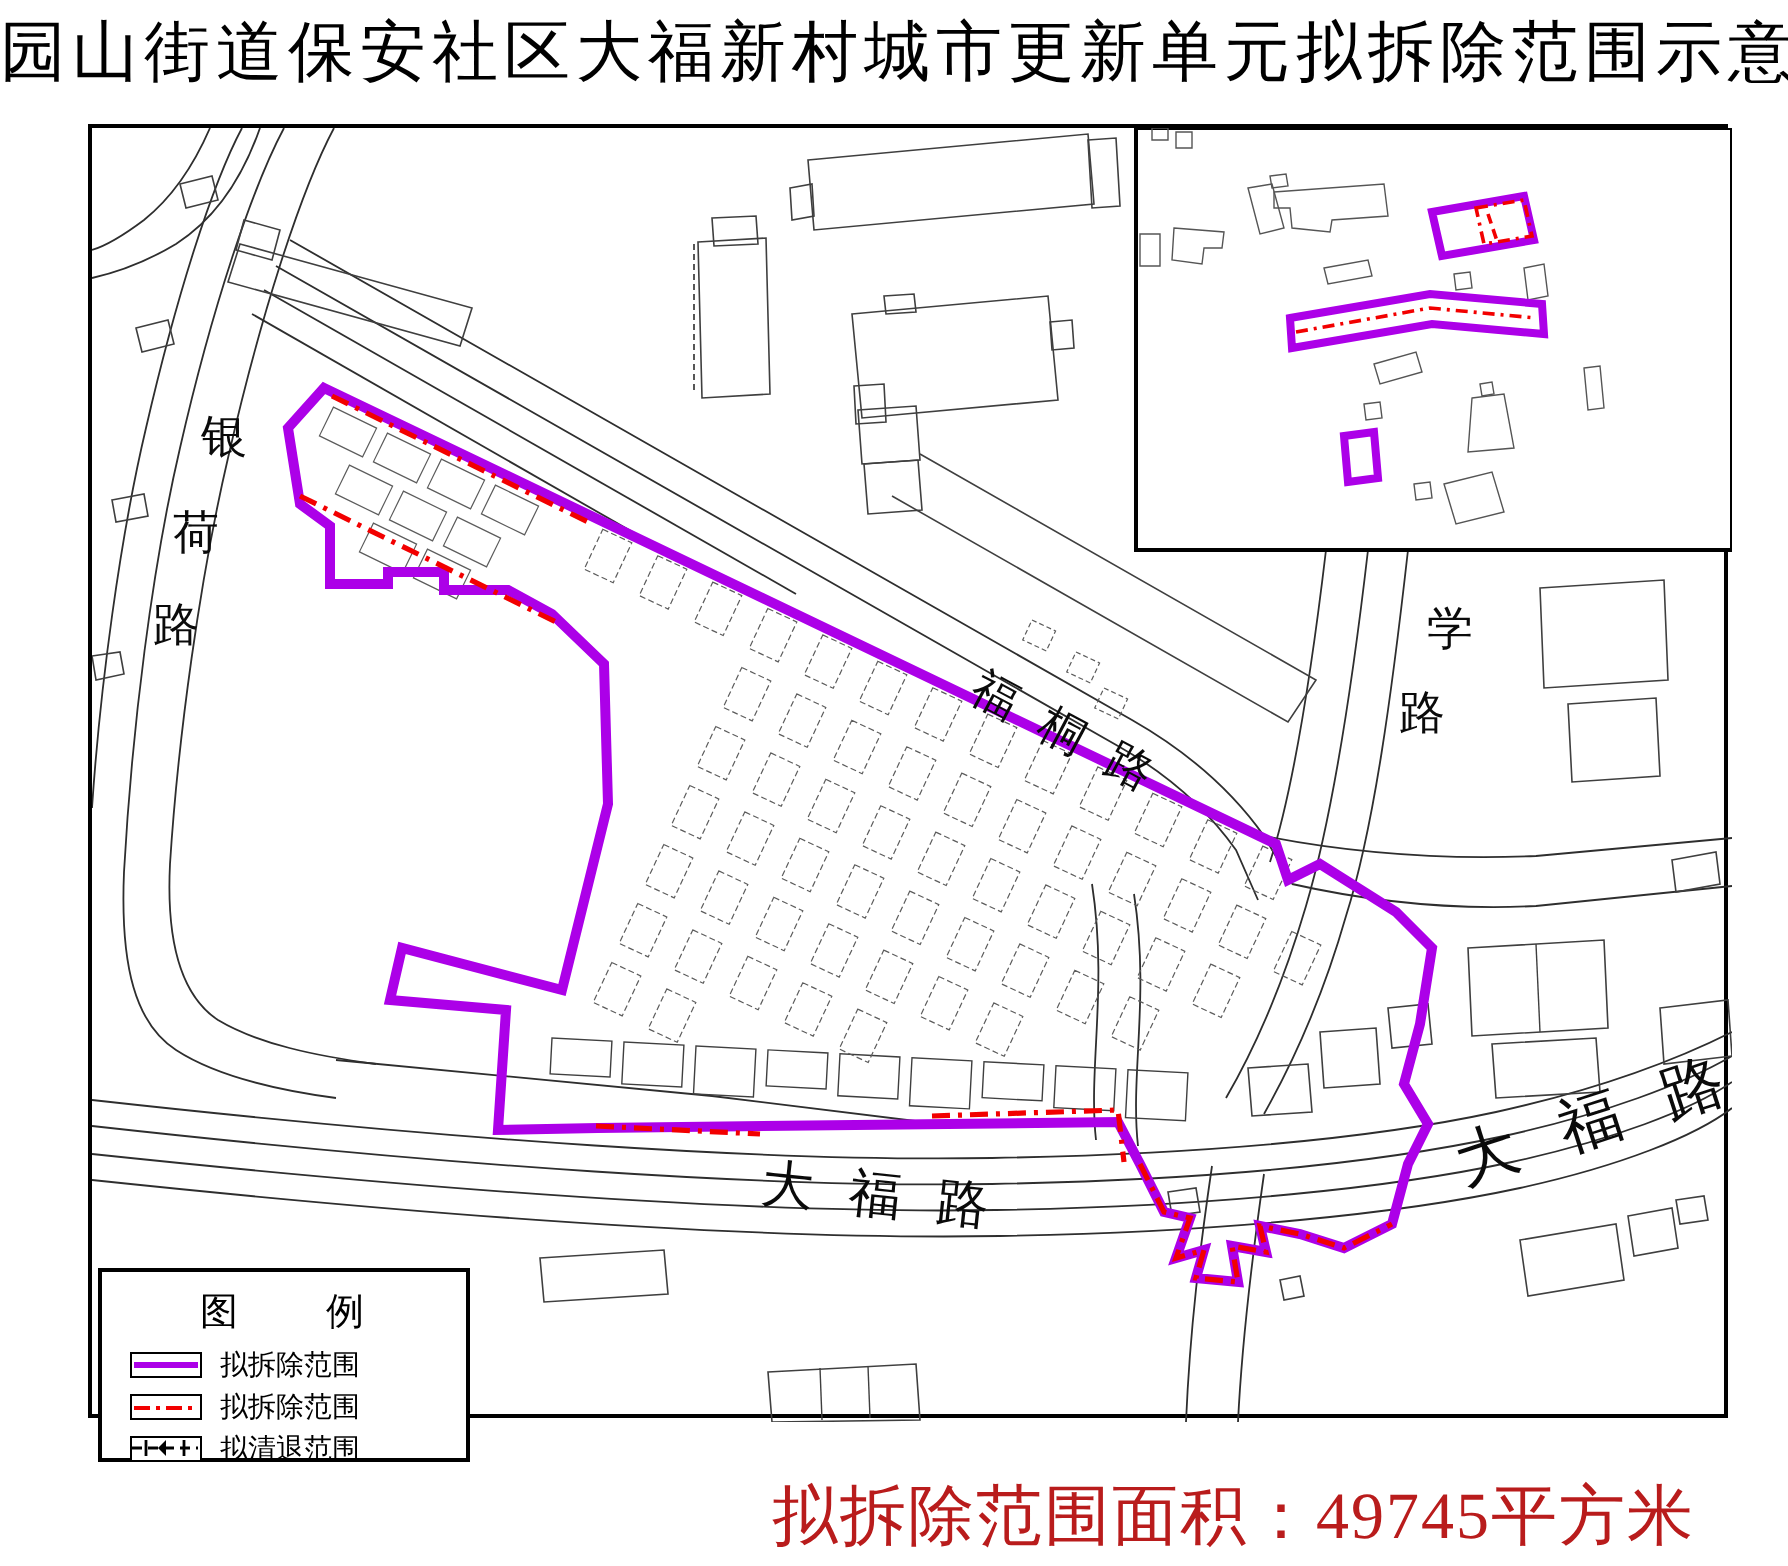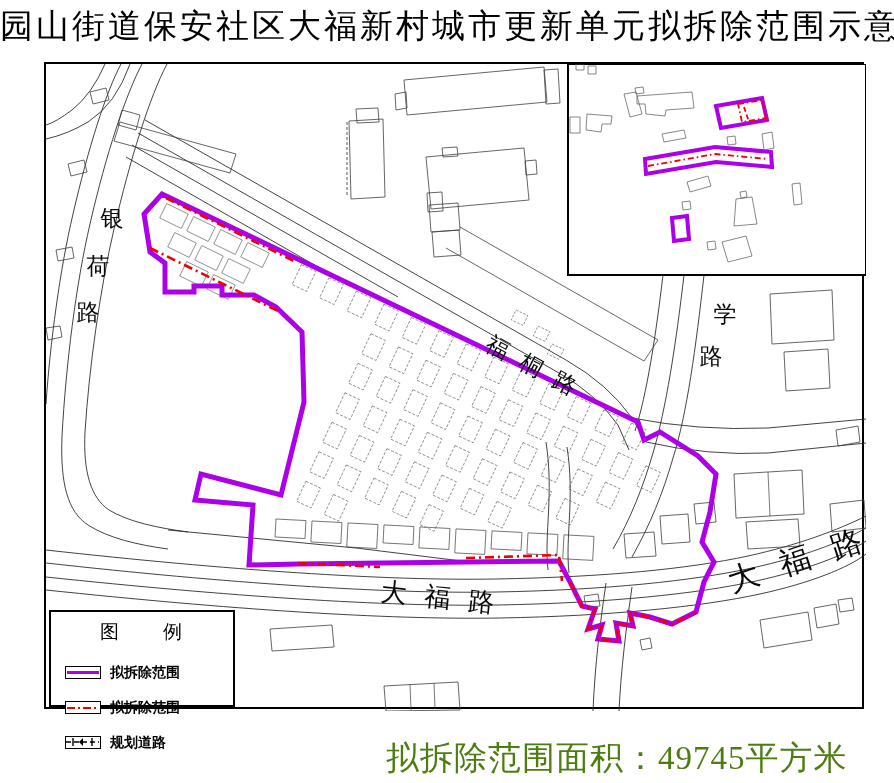--- a/index.html
+++ b/index.html
@@ -2,30 +2,30 @@
 <html><head>
 <meta charset="utf-8">
 <style>
   html,body{margin:0;padding:0;background:#fff;width:894px;height:783px;overflow:hidden;}
   body{font-family:"Liberation Serif","DejaVu Serif",serif;color:#111;position:relative;}
   .page-title{position:absolute;left:0;top:4px;width:894px;text-align:center;
     font-size:33px;letter-spacing:3px;white-space:nowrap;color:#000;}
   .map-frame{position:absolute;left:44px;top:62px;width:820px;height:647px;
     border:2px solid #000;box-sizing:border-box;background:#fff;}
   .map-frame svg{position:absolute;left:0;top:0;}
-  .legend{position:absolute;left:3px;top:546px;width:186px;height:97px;background:#fff;
+  .legend{position:absolute;left:3px;top:570px;width:186px;height:97px;background:#fff;
     border:2px solid #000;box-sizing:border-box;z-index:5;}
   .legend-title{text-align:center;font-size:19px;margin-top:7px;letter-spacing:2px;color:#000;}
-  .legend-row{display:flex;align-items:center;margin:20px 0 0 14px;height:15px;font-weight:bold;}
+  .legend-row{display:flex;align-items:center;margin:6px 0 0 14px;height:15px;}
   .legend-sym{width:36px;height:13px;border:1.5px solid #000;box-sizing:border-box;
     position:relative;background:#fff;flex:0 0 auto;}
   .legend-sym .ln{position:absolute;left:1px;right:1px;top:4px;height:3px;}
   .legend-label{font-size:14px;margin-left:9px;white-space:nowrap;color:#000;}
   .area-note{position:absolute;left:386px;top:736px;font-size:33px;letter-spacing:1px;
-    white-space:nowrap;color:#4d7c0f;}
+    white-space:nowrap;color:#b91c1c;}
   .rsym{position:absolute;left:0;top:0;}
   text{fill:#0a0a0a;}
 </style>
 </head>
 <body>
 
 <div class="page-title">园山街道保安社区大福新村城市更新单元拟拆除范围示意图</div>
 
 <div class="map-frame">
   <svg id="map-svg" width="820" height="647" viewBox="0 0 820 647">
@@ -240,18 +240,18 @@
     </div>
     <div class="legend-row">
       <span class="legend-sym">
         <svg class="rsym" width="33" height="10" viewBox="0 0 33 10">
           <line x1="0" y1="5" x2="33" y2="5" stroke="#000" stroke-width="1.4" stroke-dasharray="5 3"></line>
           <line x1="7" y1="1" x2="7" y2="9" stroke="#000" stroke-width="1.4"></line>
           <line x1="26" y1="1" x2="26" y2="9" stroke="#000" stroke-width="1.4"></line>
           <path d="M 13,5 L 17,1 L 17,9 Z" fill="#000"></path>
         </svg>
         </span>
-      <span class="legend-label">规划道路</span>
+      <span class="legend-label">拟清退范围</span>
     </div>
   </div>
 </div>
 
 <div class="area-note">拟拆除范围面积：49745平方米</div>
 
 </body></html>

